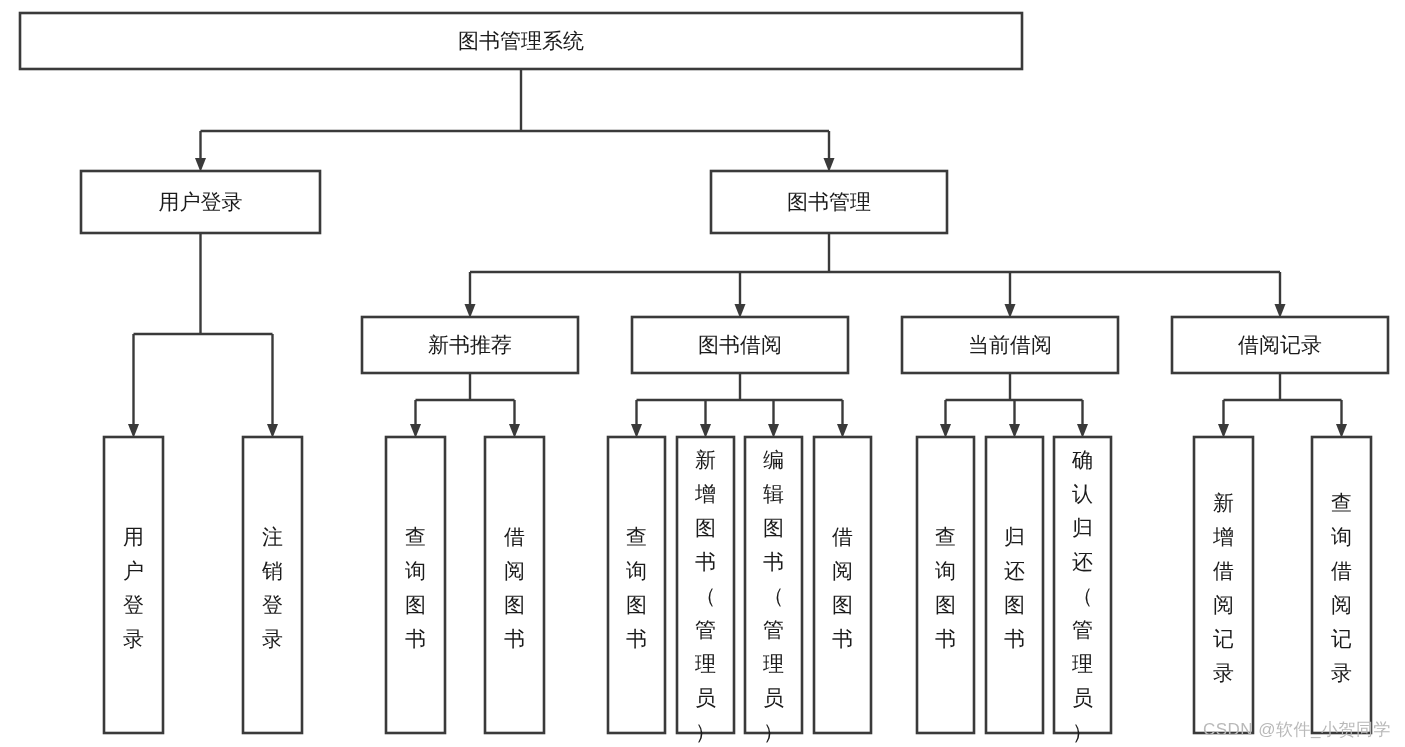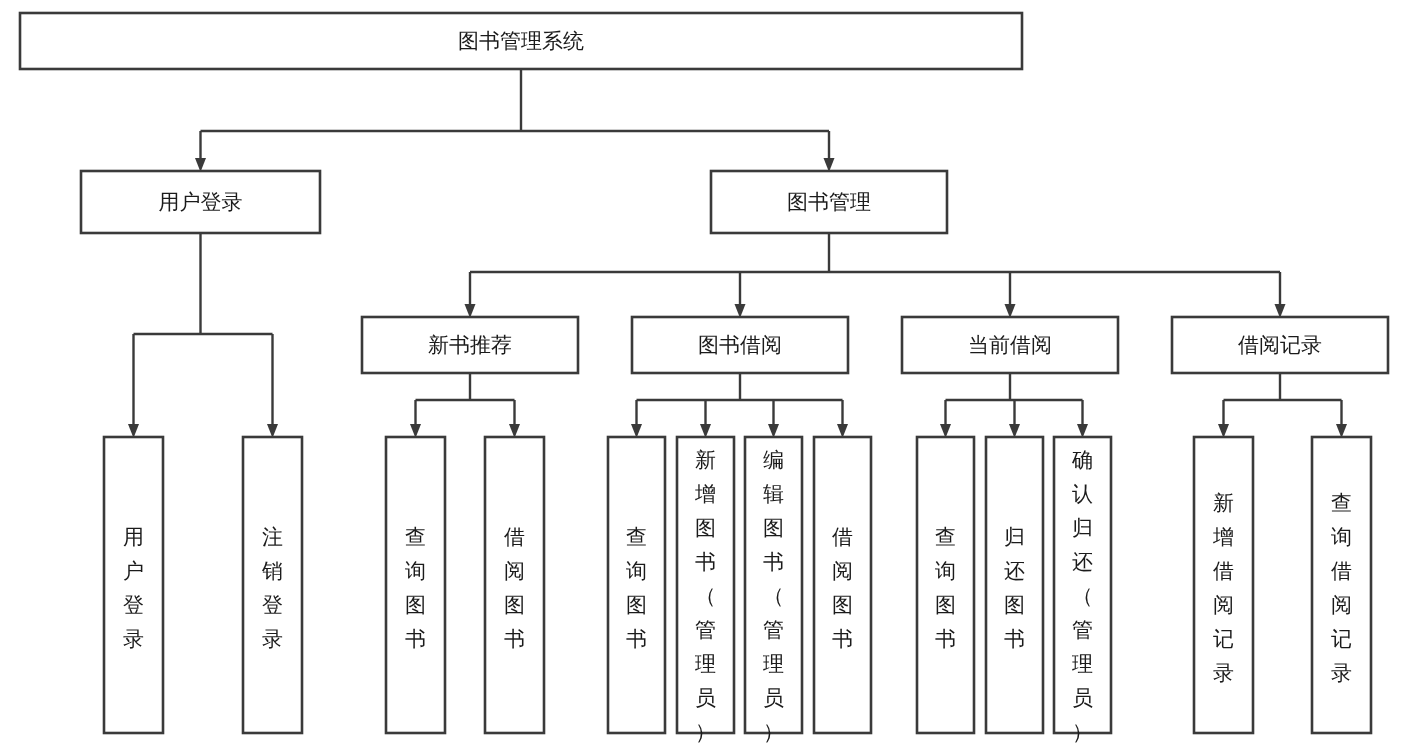--- a/index.html
+++ b/index.html
@@ -219,13 +219,14 @@
           <rect x="1194" y="437" width="59" height="296" class="node-box"></rect>
           <text x="1223.5" class="node-label-v"><tspan x="1223.5" y="509.52">新</tspan><tspan x="1223.5" y="543.52">增</tspan><tspan x="1223.5" y="577.52">借</tspan><tspan x="1223.5" y="611.52">阅</tspan><tspan x="1223.5" y="645.52">记</tspan><tspan x="1223.5" y="679.52">录</tspan></text>
         </g>
         <g>
           <rect x="1312" y="437" width="59" height="296" class="node-box"></rect>
           <text x="1341.5" class="node-label-v"><tspan x="1341.5" y="509.52">查</tspan><tspan x="1341.5" y="543.52">询</tspan><tspan x="1341.5" y="577.52">借</tspan><tspan x="1341.5" y="611.52">阅</tspan><tspan x="1341.5" y="645.52">记</tspan><tspan x="1341.5" y="679.52">录</tspan></text>
         </g>
       </g>
   </svg>
 
+  <div class="watermark">CSDN @软件_小贺同学</div>
 </div>
 
 </body></html>

